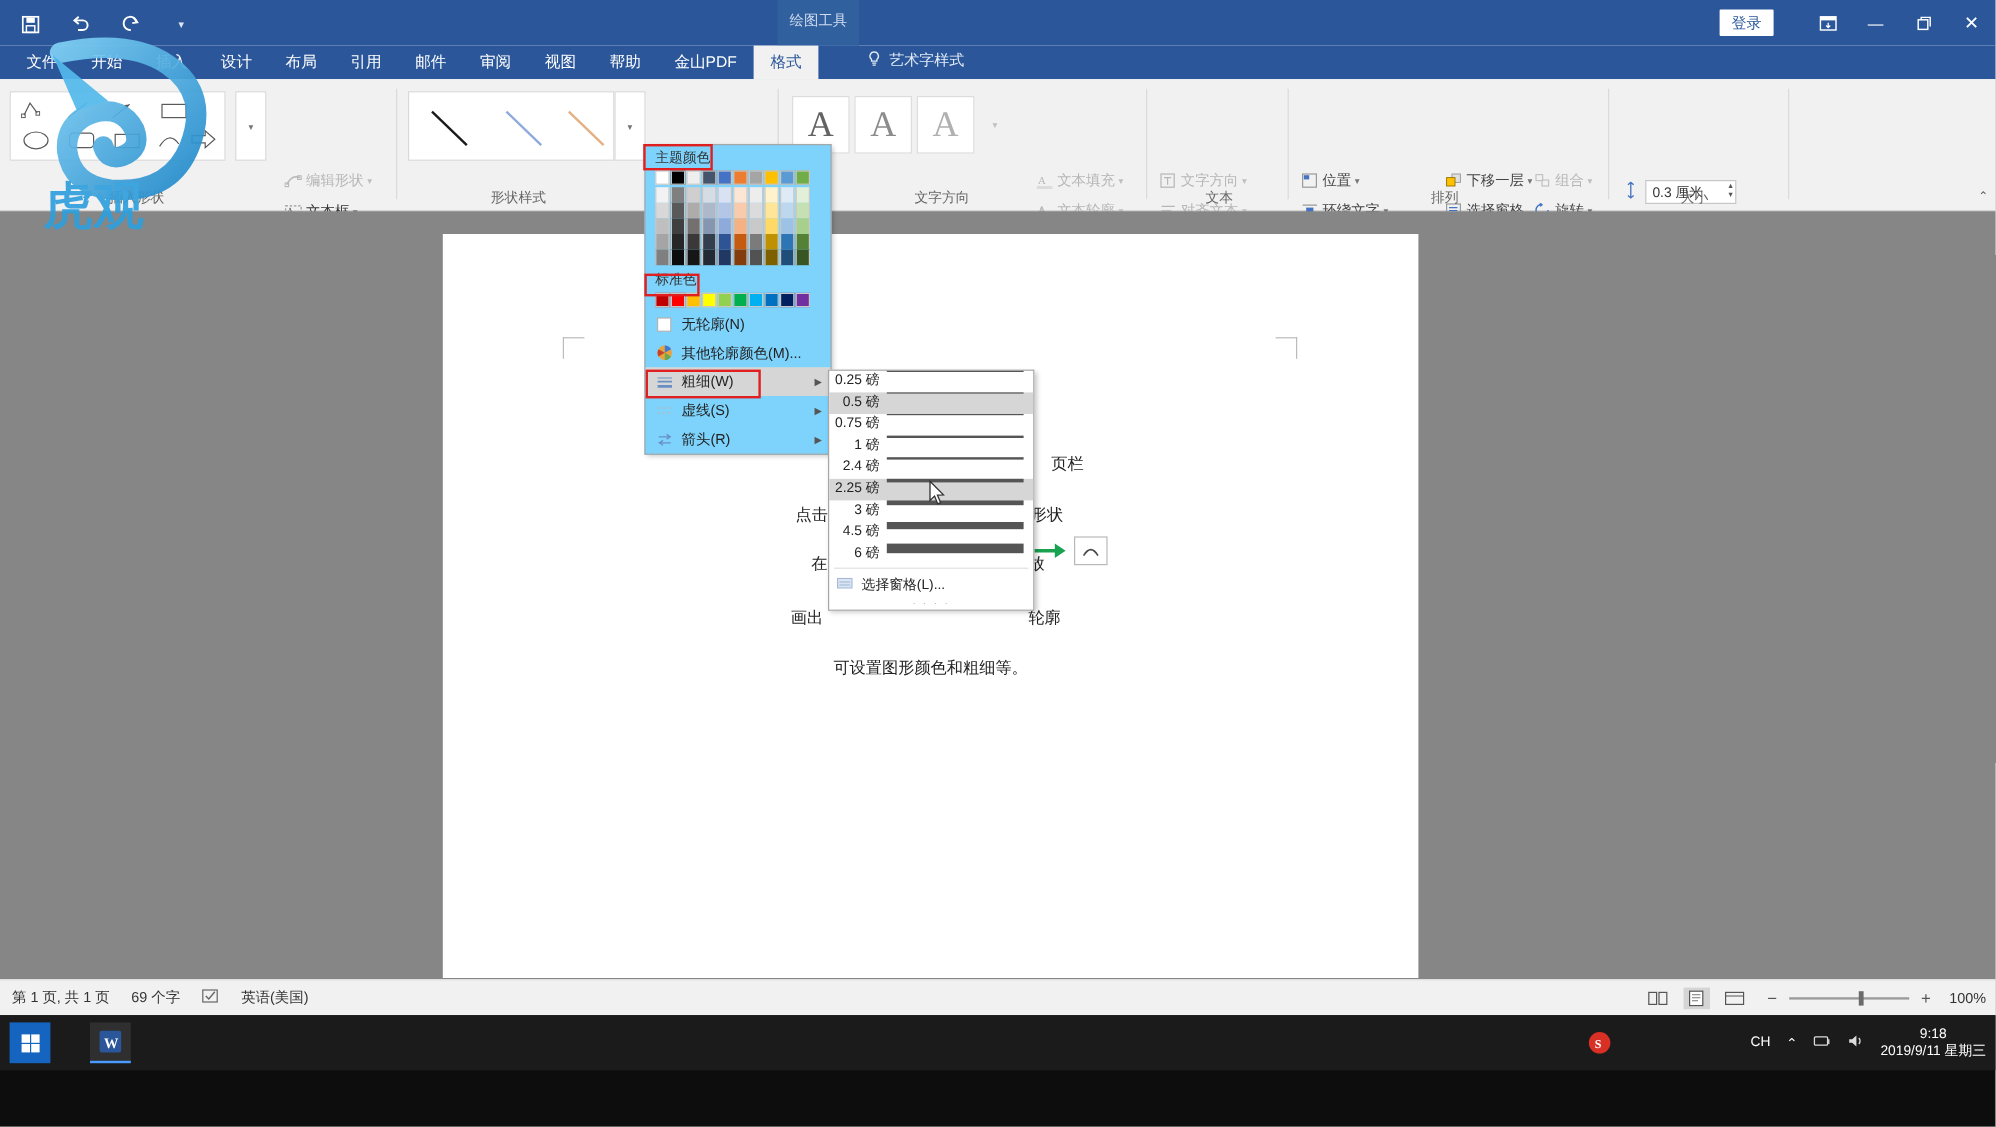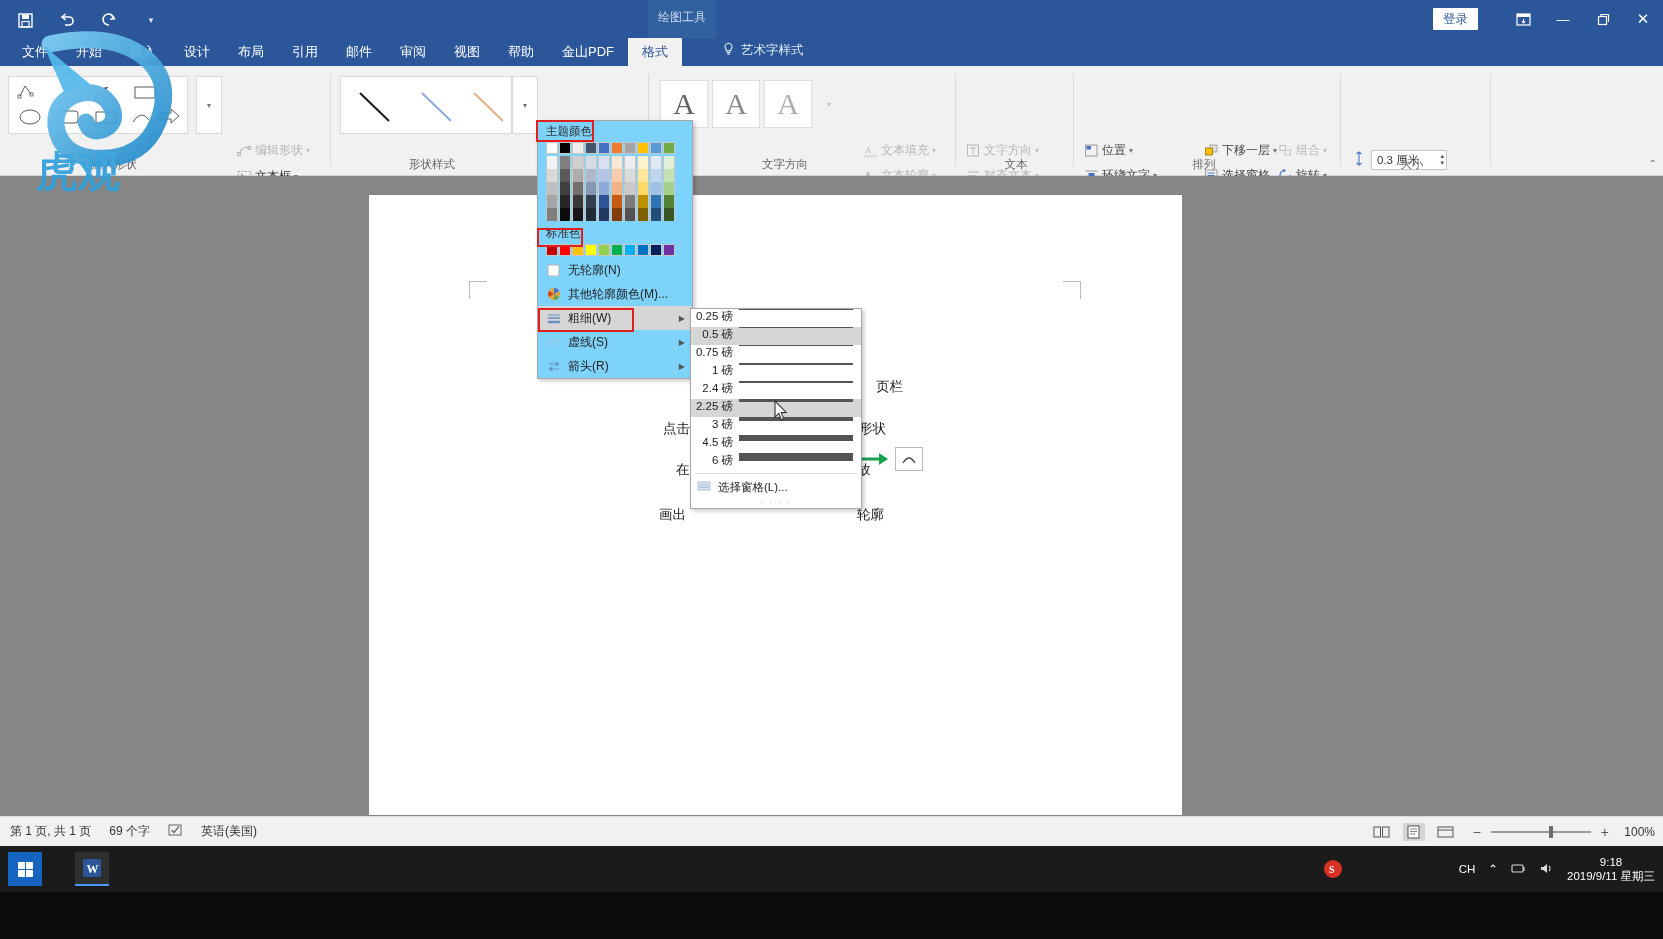--- a/index.html
+++ b/index.html
@@ -527,20 +527,21 @@
     <div class="doc-line" style="left:294px; top:225px;">点击</div>
     <div class="doc-line" style="left:490px; top:225px;">形状</div>
     <div class="doc-line" style="left:507px; top:183px;">页栏</div>
 
     <div class="doc-line" style="left:307px; top:266px;">在</div>
     <div class="doc-line" style="left:488px; top:266px;">放</div>
 
     <div class="doc-line" style="left:290px; top:311px;">画出</div>
     <div class="doc-line" style="left:488px; top:311px;">轮廓</div>
 
+    <div class="doc-line" style="left:0; top:353px; width:100%; text-align:center;">可设置图形颜色和粗细等。</div>
 
     <div style="position:absolute; left:490px; top:255px;">
       <svg width="30" height="18" viewBox="0 0 30 18">
           <line x1="2" y1="9" x2="21" y2="9" stroke="#1aa251" stroke-width="3"></line>
           <path d="M20 3 L29 9 L20 15 Z" fill="#1aa251"></path>
         </svg>
     </div>
     <div style="position:absolute; left:526px; top:252px; width:28px; height:24px; border:1px solid #b9b9b9; background:#fff; display:flex; align-items:center; justify-content:center;">
       <svg width="18" height="14" viewBox="0 0 18 14">
           <path d="M3 11 Q9 1 15 11" fill="none" stroke="#4a4a4a" stroke-width="1.3"></path>

